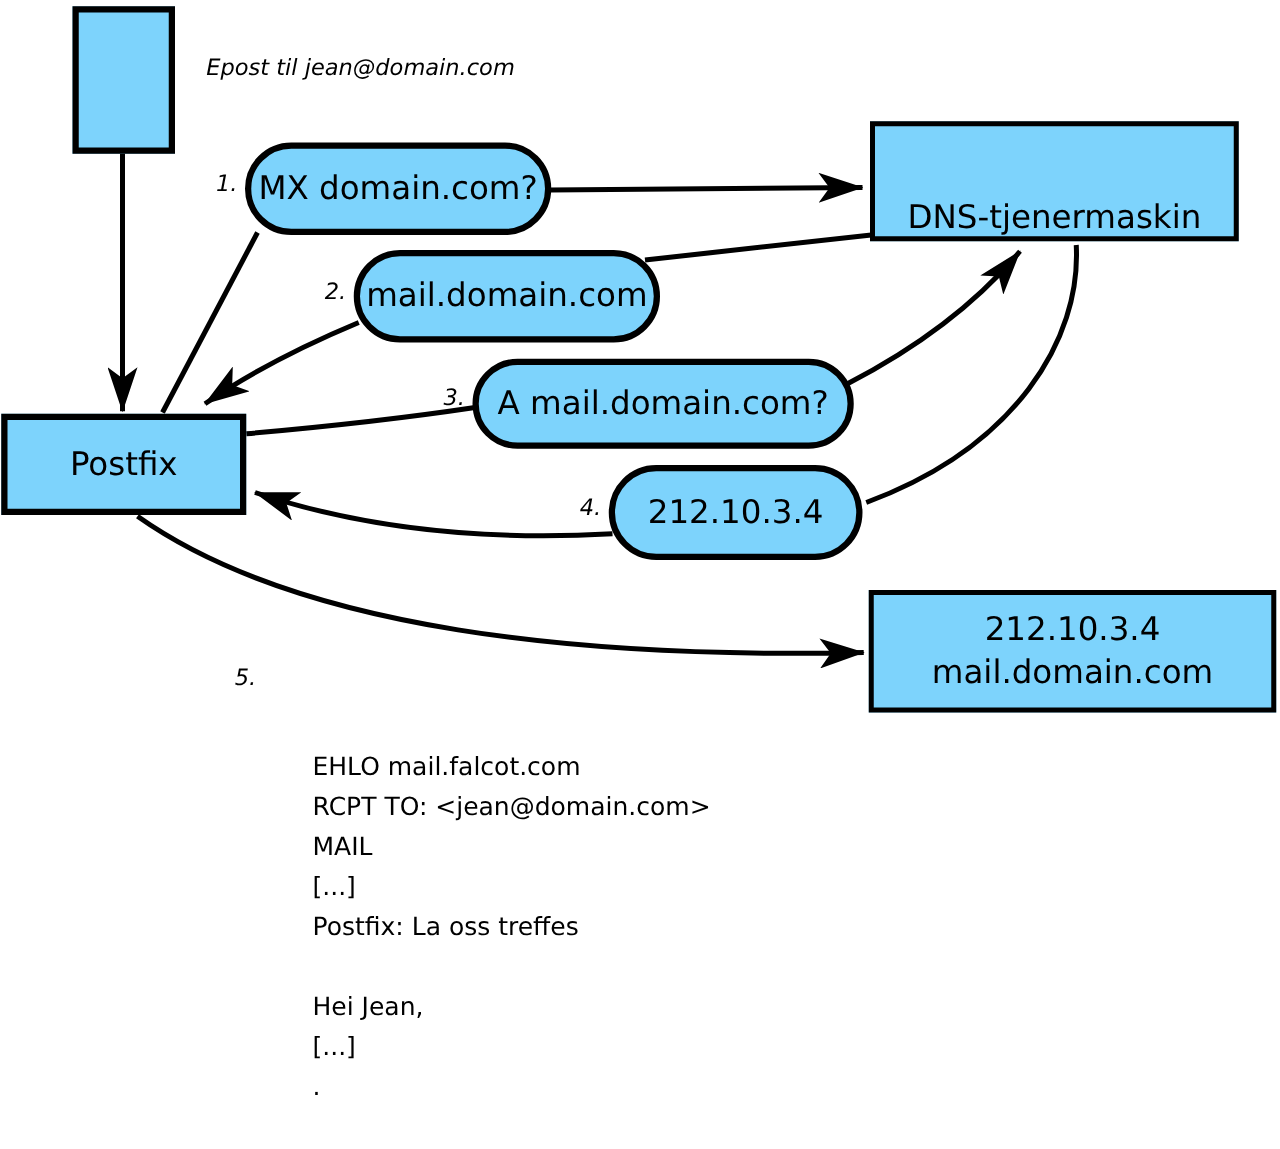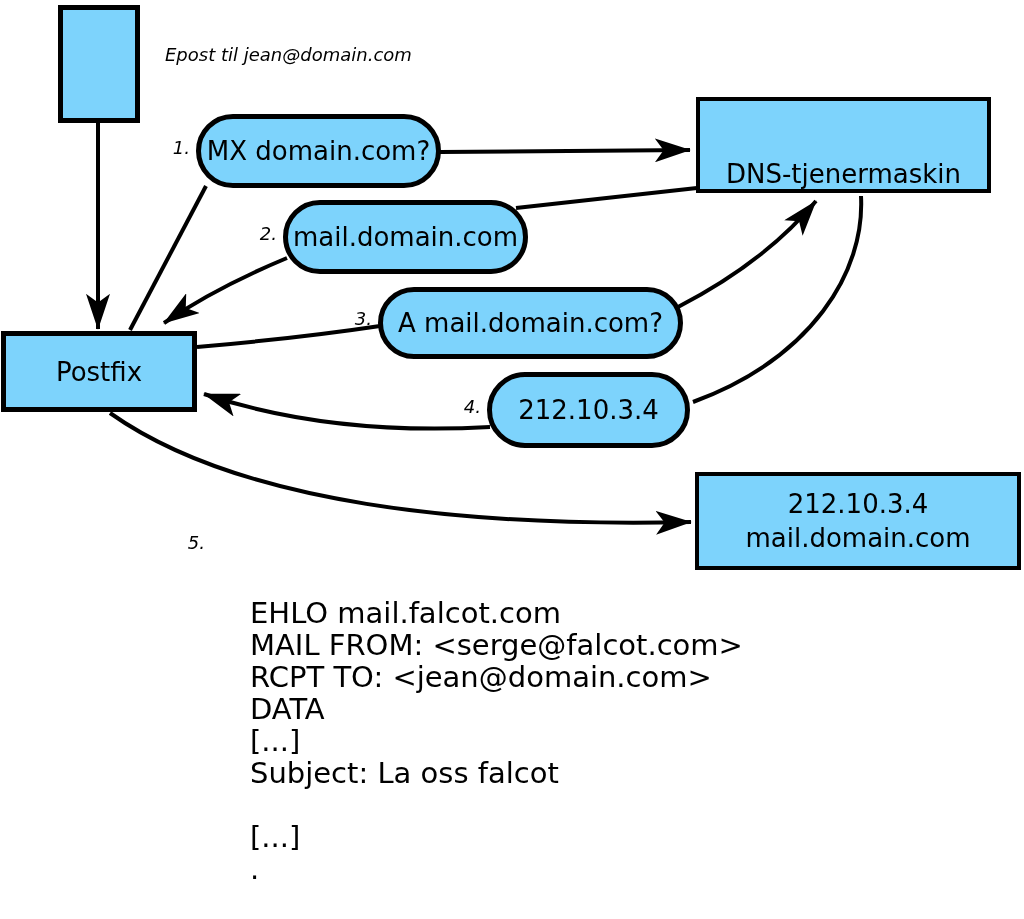--- a/index.html
+++ b/index.html
@@ -11,21 +11,21 @@
   .stage svg{position:absolute;left:0;top:0;z-index:1;}
   .shape{position:absolute;z-index:2;background:#7dd3fc;}
   .rectbox{border:4px solid #000;display:flex;align-items:center;justify-content:center;}
   .thick{border-width:5px;text-align:center;}
   .pill{border:5px solid #000;border-radius:40px;display:flex;align-items:center;justify-content:center;
         font-size:26px;white-space:nowrap;}
   .lbl{position:absolute;z-index:3;font-size:18px;white-space:nowrap;font-style:italic;}
   .num{width:42px;text-align:right;}
   .boxtext{font-size:26px;}
   .twoline{flex-direction:column;line-height:34px;font-size:26px;}
-  .smtp{position:absolute;left:250px;top:597px;z-index:3;font-size:29px;}
+  .smtp{position:absolute;left:250px;top:597px;z-index:3;font-size:20px;}
   .smtp-line{height:32px;line-height:32px;white-space:pre;min-width:10px;}
 </style>
 </head>
 <body>
 
 <div class="stage">
 
   <svg width="1024" height="919" viewBox="0 0 1024 919">
     <defs>
       <marker id="ah" viewBox="0 0 9 6" refX="8.8" refY="3" markerWidth="9" markerHeight="6" orient="auto" markerUnits="strokeWidth">
@@ -77,23 +77,23 @@
 
   <div class="lbl num" style="left:163px;top:532px;">5.</div>
 
   <div class="shape rectbox twoline" style="left:695px;top:472px;width:326px;height:98px;">
     <div>212.10.3.4</div>
     <div>mail.domain.com</div>
   </div>
 
   <div class="smtp">
     <div class="smtp-line">EHLO mail.falcot.com</div>
-    <div class="smtp-line">MAIL FROM: &lt;serge@falcot.com&gt;</div>
     <div class="smtp-line">RCPT TO: &lt;jean@domain.com&gt;</div>
-    <div class="smtp-line">DATA</div>
+    <div class="smtp-line">MAIL</div>
     <div class="smtp-line">[...]</div>
-    <div class="smtp-line">Subject: La oss falcot</div>
+    <div class="smtp-line">Postfix: La oss treffes</div>
     <div class="smtp-line"></div>
+    <div class="smtp-line">Hei Jean,</div>
     <div class="smtp-line">[...]</div>
     <div class="smtp-line">.</div>
   </div>
 
 </div>
 
 </body></html>

